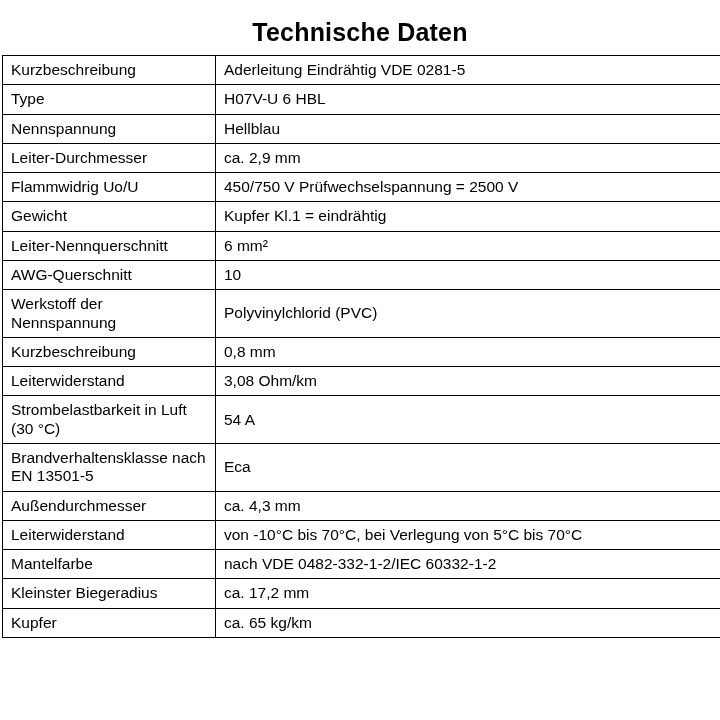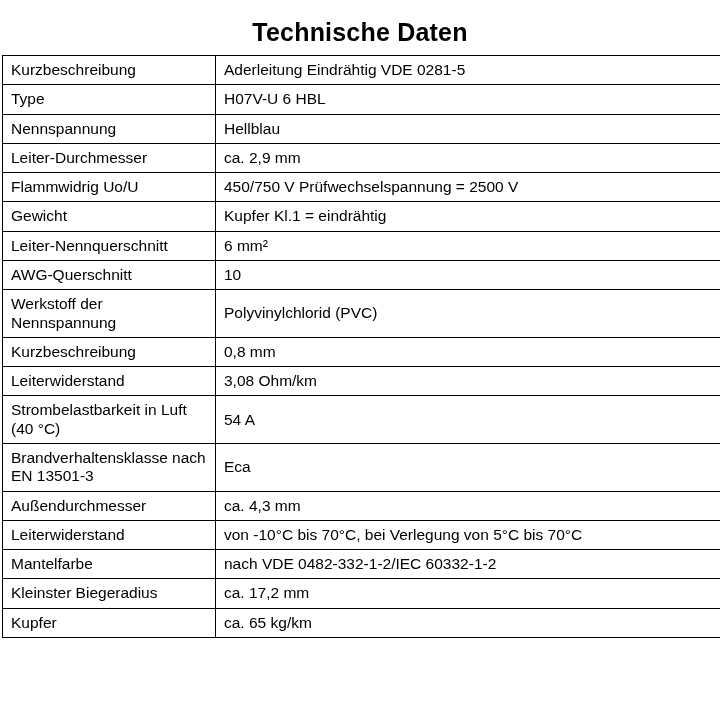--- a/index.html
+++ b/index.html
@@ -97,25 +97,25 @@
       </tr>
       <tr>
         <td class="label">Kurzbeschreibung</td>
         <td class="value">0,8 mm</td>
       </tr>
       <tr>
         <td class="label">Leiterwiderstand</td>
         <td class="value">3,08 Ohm/km</td>
       </tr>
       <tr>
-        <td class="label">Strombelastbarkeit in Luft (40 °C)</td>
+        <td class="label">Strombelastbarkeit in Luft (30 °C)</td>
         <td class="value">54 A</td>
       </tr>
       <tr>
-        <td class="label">Brandverhaltensklasse nach EN 13501-3</td>
+        <td class="label">Brandverhaltensklasse nach EN 13501-5</td>
         <td class="value">Eca</td>
       </tr>
       <tr>
         <td class="label">Außendurchmesser</td>
         <td class="value">ca. 4,3 mm</td>
       </tr>
       <tr>
         <td class="label">Leiterwiderstand</td>
         <td class="value">von -10°C bis 70°C, bei Verlegung von 5°C bis 70°C</td>
       </tr>

